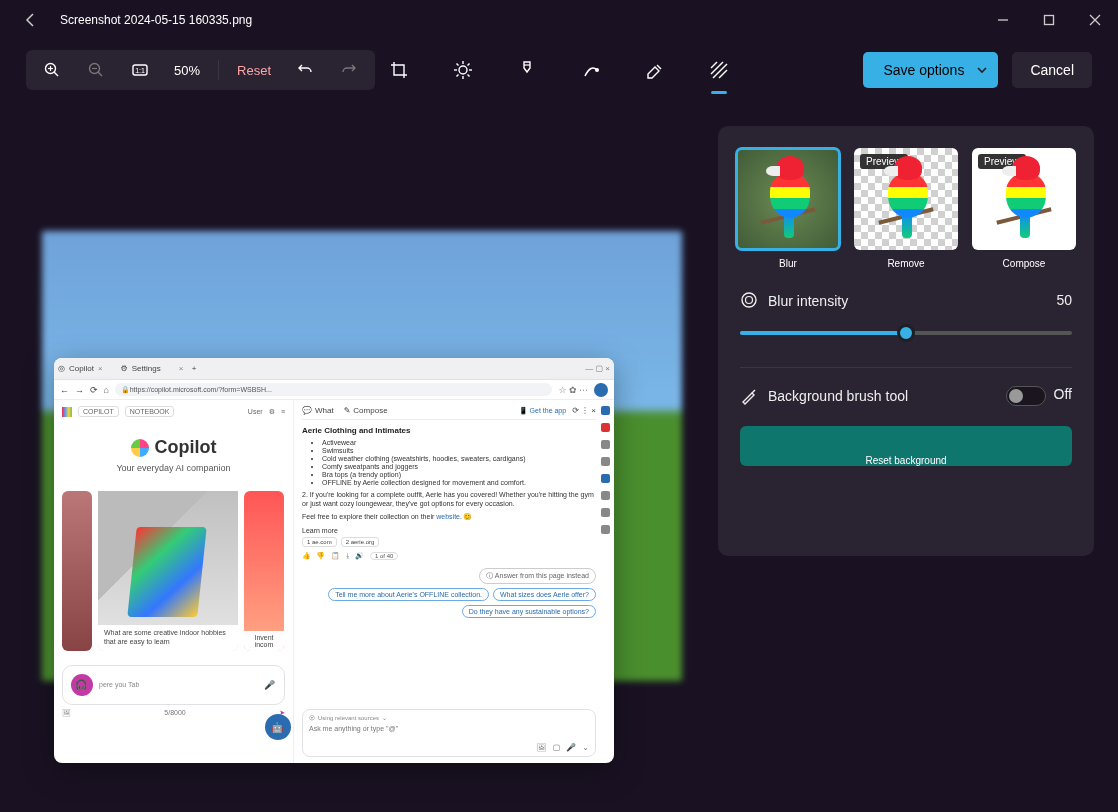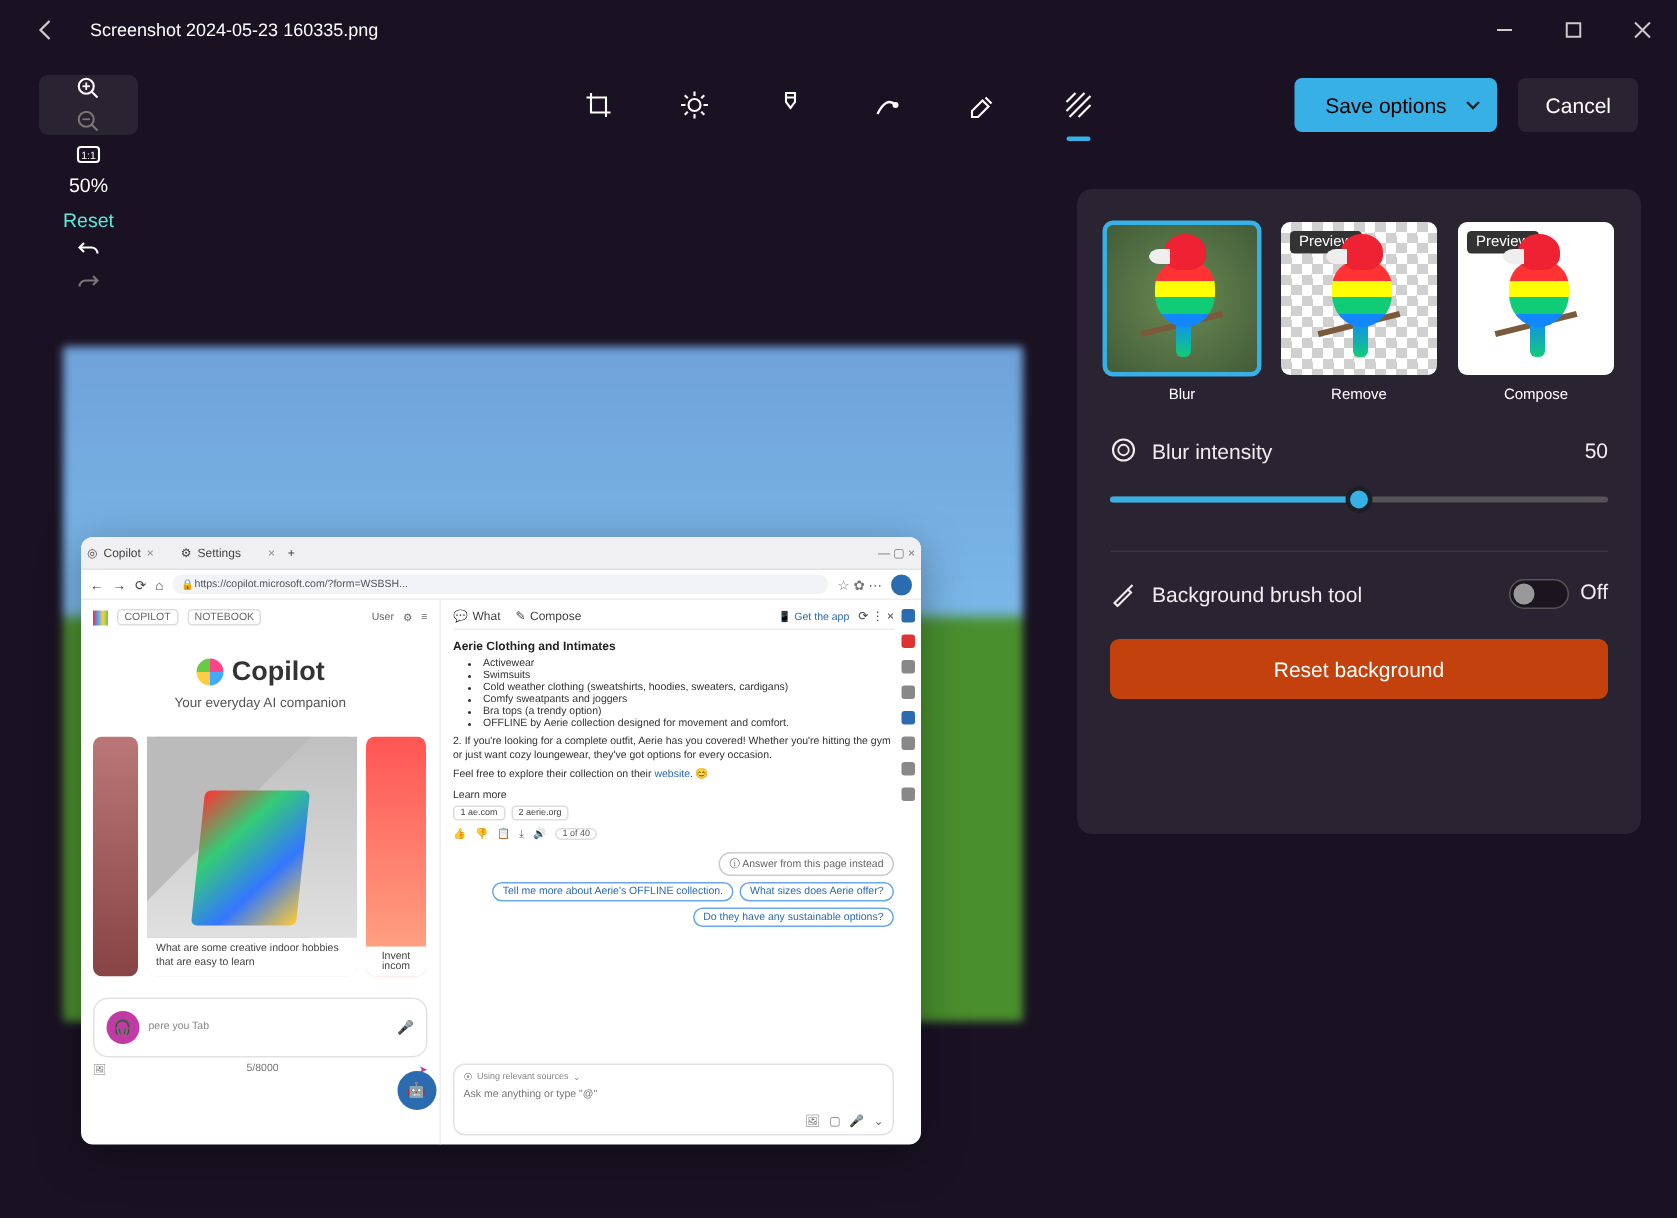--- a/index.html
+++ b/index.html
@@ -46,31 +46,30 @@
     gap: 4px;
   }
   .toolbar-group-left {
     display: flex;
     align-items: center;
     background: #2a2331;
     border-radius: 6px;
     height: 40px;
     padding: 0 6px;
     gap: 4px;
-    flex-direction: column;
   }
   .tool-icon-btn {
     width: 40px; height: 34px;
     display: flex; align-items: center; justify-content: center;
     color: #e6e6e6;
     border-radius: 4px;
   }
   .tool-icon-btn.disabled { color: #666; }
   .zoom-pct { color: #fff; font-size: 13px; padding: 0 10px; }
-  .reset-label { color: #5eead4; font-size: 13px; padding: 0 10px; }
+  .reset-label { color: #fca5a5; font-size: 13px; padding: 0 10px; }
   .vsep { width: 1px; height: 20px; background: #3b3542; margin: 0 4px; }
 
   .toolbar-center {
     position: absolute;
     left: 50%; transform: translateX(-50%);
     display: flex;
     gap: 22px;
   }
   .center-btn {
     width: 42px; height: 40px;
@@ -394,37 +393,37 @@
     width:40px; height:20px; border-radius:10px; background:#1b1520;
     border:1px solid #555; position:relative;
   }
   .toggle-pill::after {
     content:""; position:absolute; left:2px; top:2px; width:14px; height:14px;
     background:#999; border-radius:50%;
   }
 
   .reset-bg-btn {
     margin-top:20px;
-    background:#c2410c; height:40px; border-radius:6px;
-    display:flex; align-items:center; justify-content:center;
-    color:#fff; font-size:14px;
+    background:#0f766e; height:40px; border-radius:6px;
+    display:flex; align-items:flex-end; justify-content:center;
+    color:#fff; font-size:10px;
   }
 
   svg { display:block; }
 </style>
 </head>
 <body>
 
 <div class="titlebar">
   <div class="titlebar-back">
     <svg width="16" height="16" viewBox="0 0 16 16">
         <path d="M10 2 L4 8 L10 14" stroke="#ccc" stroke-width="1.5" fill="none"></path>
       </svg>
   </div>
-  <div class="titlebar-title">Screenshot 2024-05-23 160335.png</div>
+  <div class="titlebar-title">Screenshot 2024-05-15 160335.png</div>
   <div class="window-controls">
     <div>
         <svg width="12" height="12">
           <line x1="1" y1="6" x2="11" y2="6" stroke="#ccc" stroke-width="1.3"></line>
         </svg>
       </div>
     <div>
         <svg width="12" height="12">
           <rect x="1.5" y="1.5" width="9" height="9" stroke="#ccc" fill="none" stroke-width="1.3"></rect>
         </svg>

